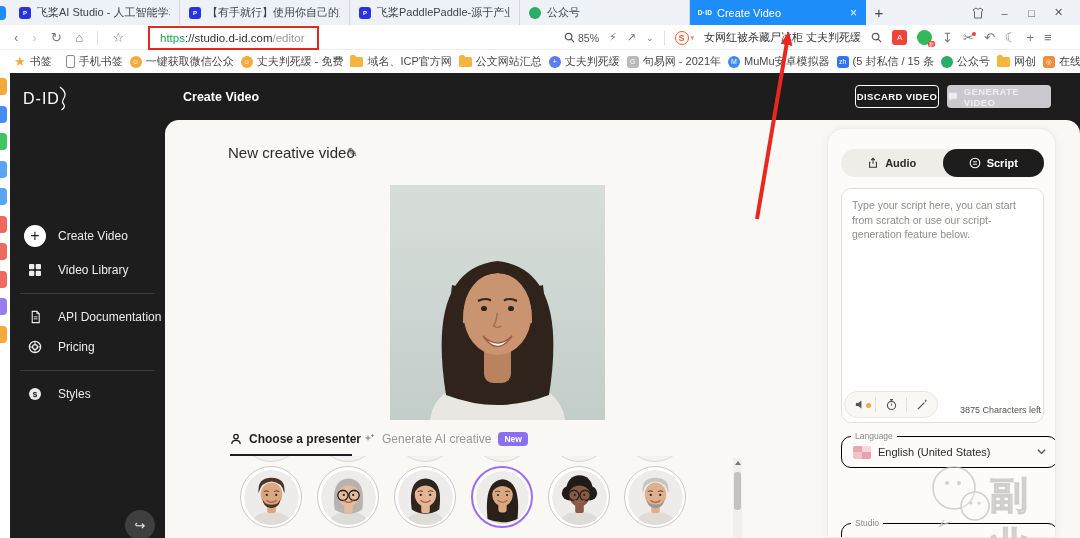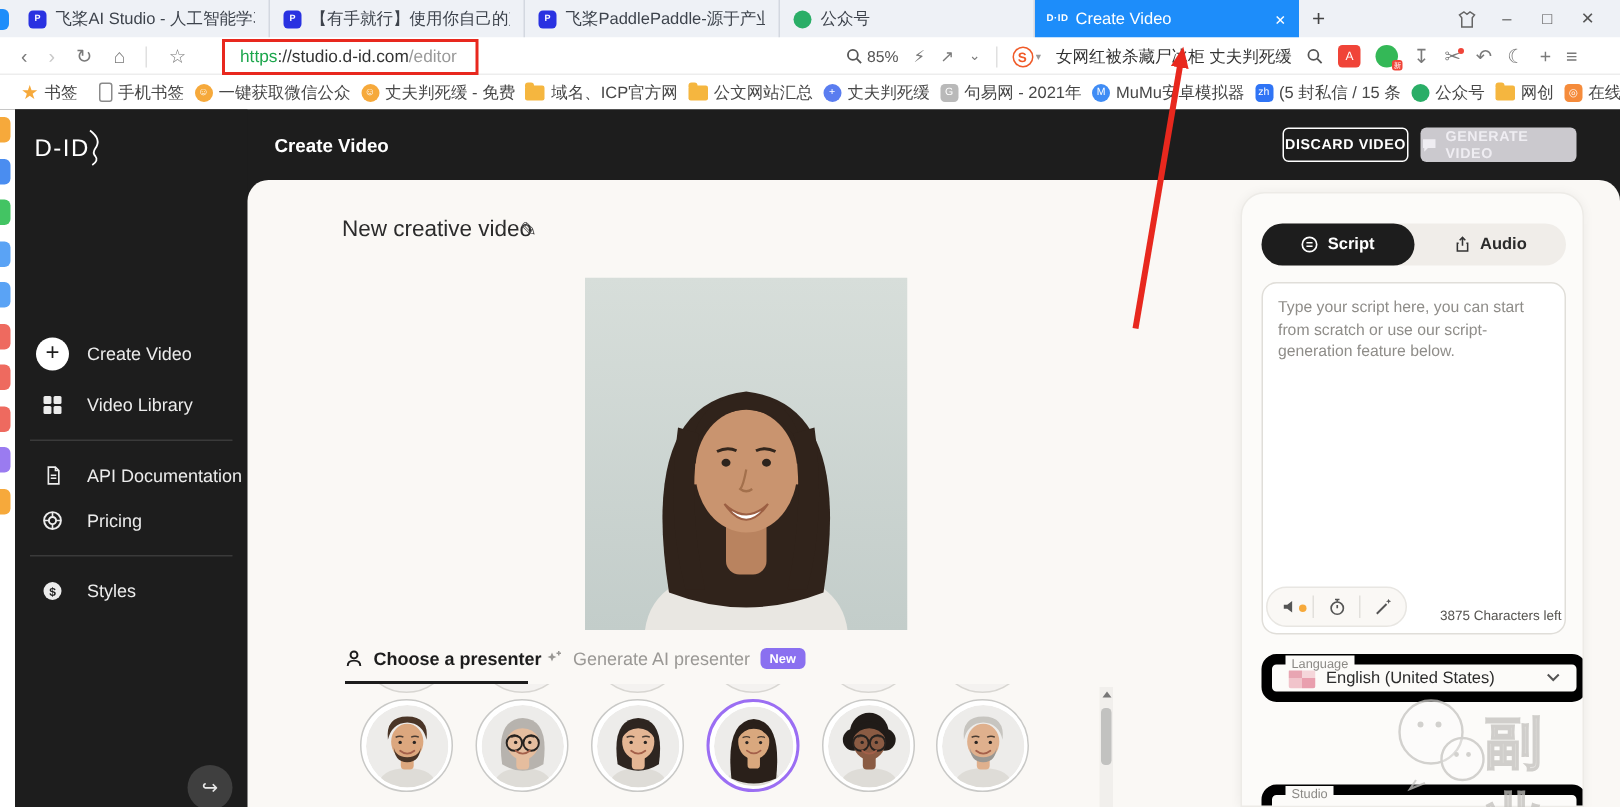--- a/index.html
+++ b/index.html
@@ -85,21 +85,21 @@
   .pill{position:absolute;left:13px;top:20px;width:203px;height:28px;background:#f0ede9;border-radius:15px;display:flex;}
   .pill-seg{flex:1;display:flex;align-items:center;justify-content:center;gap:6px;font-size:11px;font-weight:bold;color:#2b2b2b;border-radius:15px;}
   .pill-seg.active{background:#1d1d1d;color:#fff;}
   .ta{position:absolute;left:13px;top:59px;width:203px;height:235px;background:#fff;border:1px solid #e0ded9;border-radius:10px;padding:9px 10px;font-size:10.5px;line-height:1.4;color:#8f8d89;resize:none;}
   .ta::placeholder{color:#8f8d89;}
   .ipill{position:absolute;left:16px;top:262px;width:94px;height:27px;background:#faf8f5;border:1px solid #e8e6e2;border-radius:15px;display:flex;align-items:center;}
   .ipill .ib{flex:1;display:flex;align-items:center;justify-content:center;position:relative;}
   .ipill .d{width:1px;height:15px;background:#e2e0dc;}
   .odot{position:absolute;right:4px;bottom:3px;width:5px;height:5px;border-radius:50%;background:#f6a93b;}
   .chars{position:absolute;right:14px;top:276px;font-size:9px;color:#55534f;}
-  .field{position:absolute;left:13px;width:217px;border:7px solid #000000;border-radius:10px;background:#fcfbf9;}
+  .field{position:absolute;left:13px;width:217px;border:1px solid #000000;border-radius:10px;background:#fcfbf9;}
   .flabel{position:absolute;left:9px;top:-6px;background:#fcfbf9;padding:0 4px;font-size:8.5px;color:#8a8884;}
   .fval{display:flex;align-items:center;gap:7px;padding-left:11px;height:100%;font-size:11px;color:#2b2b2b;}
   .flag{width:18px;height:13px;border-radius:2px;overflow:hidden;display:grid;grid-template-columns:1fr 1fr;grid-template-rows:1fr 1fr;flex:none;}
   .flag i{display:block;}
   .chev{position:absolute;right:10px;top:50%;transform:translateY(-50%);}
   .wm{position:absolute;left:928px;top:389px;width:132px;height:70px;z-index:30;opacity:.75;pointer-events:none;}
   .wm-txt{position:absolute;left:62px;top:8px;font-size:38px;font-weight:bold;color:rgba(187,185,181,.45);-webkit-text-stroke:1px #c2c0bc;letter-spacing:2px;}
 
   
   .ann-rect{position:absolute;left:148px;top:26px;width:171px;height:24px;border:2px solid #e8281e;z-index:40;}
@@ -359,21 +359,21 @@
             <circle cx="6" cy="3.6" r="2.3" fill="none" stroke="#1d1d1d" stroke-width="1.3"></circle>
             <path d="M1.8 11 Q1.8 7.4 6 7.4 Q10.2 7.4 10.2 11" fill="none" stroke="#1d1d1d" stroke-width="1.3"></path>
           </svg>
         <span>Choose a presenter</span>
       </div>
       <div class="ptab ptab2">
         <svg width="12" height="12" viewBox="0 0 12 12">
             <path d="M5 2 l.9 2.1 2.1.9 -2.1.9 -.9 2.1 -.9 -2.1 -2.1 -.9 2.1 -.9 Z" fill="#9a9895"></path>
             <path d="M9.5 1 v3 M8 2.5 h3" stroke="#9a9895" stroke-width="1"></path>
           </svg>
-        <span>Generate AI presenter</span>
+        <span>Generate AI creative</span>
         <span class="badge-new">New</span>
       </div>
       <div class="tabline"></div>
 
       <div class="avatars" id="avatars">
           <div class="peek" style="left: 15px;"></div>
           <div class="peek" style="left: 92px;"></div>
           <div class="peek" style="left: 169px;"></div>
           <div class="peek" style="left: 246px;"></div>
           <div class="peek" style="left: 323px;"></div>
@@ -490,33 +490,33 @@
           </div>
         </div>
       <div class="scroll">
           <div class="up"></div>
           <div class="thumb"></div>
         </div>
     </div>
 
     <div class="card">
       <div class="pill">
+        <div class="pill-seg">
+          <svg width="12" height="12" viewBox="0 0 14 14">
+              <path d="M4 6 H3 V12 H11 V6 H10" stroke="#333" fill="none" stroke-width="1.2"></path>
+              <path d="M7 1.5 V8 M4.8 3.7 L7 1.5 L9.2 3.7" stroke="#333" fill="none" stroke-width="1.2"></path>
+            </svg>
+          <span>Audio</span>
+        </div>
         <div class="pill-seg active">
           <svg width="12" height="12" viewBox="0 0 14 14">
               <circle cx="7" cy="7" r="5.6" fill="none" stroke="#fff" stroke-width="1.3"></circle>
               <path d="M4.6 5.6 h4.8 M4.6 8.4 h4.8" stroke="#fff" stroke-width="1.1"></path>
             </svg>
           <span>Script</span>
-        </div>
-        <div class="pill-seg">
-          <svg width="12" height="12" viewBox="0 0 14 14">
-              <path d="M4 6 H3 V12 H11 V6 H10" stroke="#333" fill="none" stroke-width="1.2"></path>
-              <path d="M7 1.5 V8 M4.8 3.7 L7 1.5 L9.2 3.7" stroke="#333" fill="none" stroke-width="1.2"></path>
-            </svg>
-          <span>Audio</span>
         </div>
       </div>
 
       <textarea class="ta" placeholder="Type your script here, you can start from scratch or use our script-generation feature below." style=""></textarea>
 
       <div class="ipill">
         <span class="ib">
           <svg width="13" height="13" viewBox="0 0 14 14">
               <path d="M2 5.5 H4.5 L8 2.8 V11.2 L4.5 8.5 H2 Z" fill="#555"></path>
             </svg>

